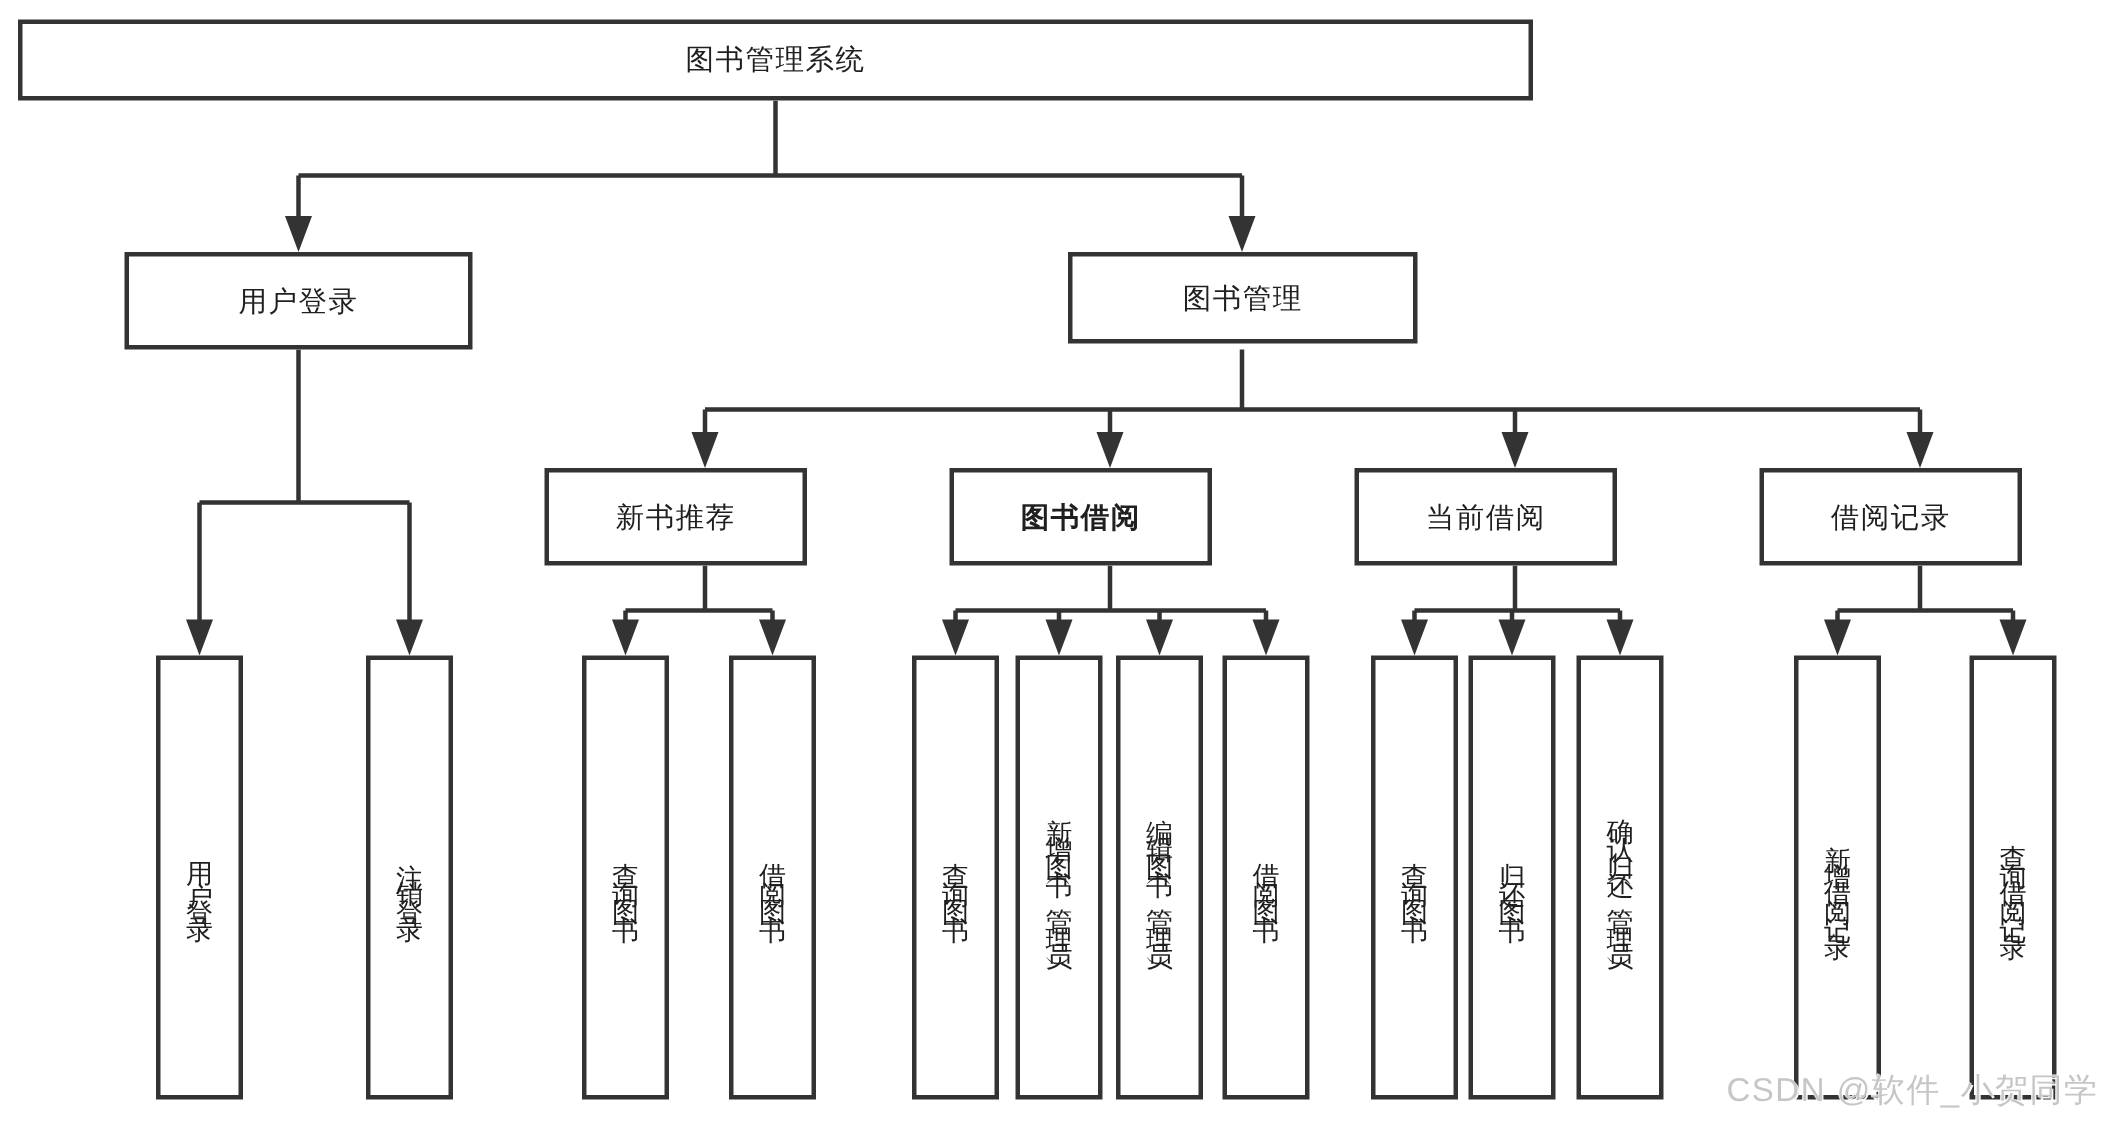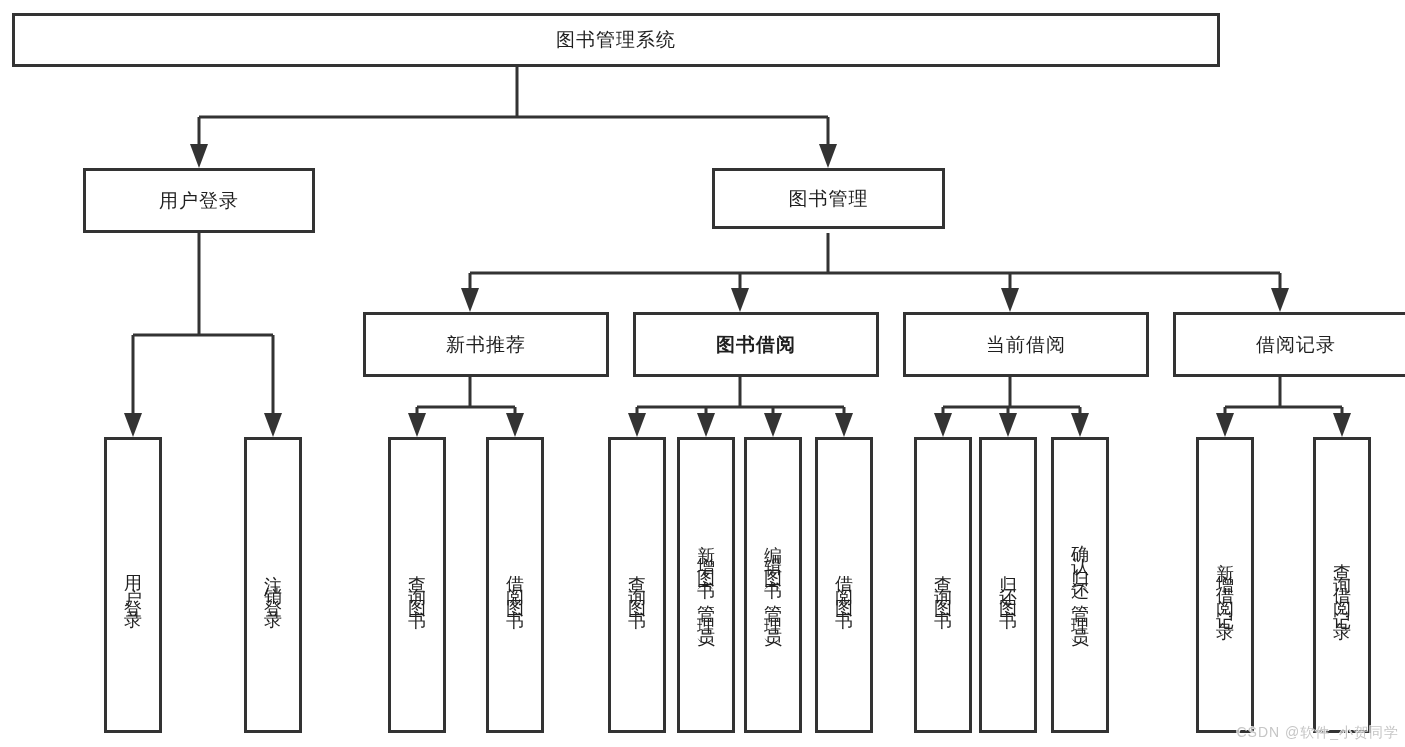--- a/index.html
+++ b/index.html
@@ -38,40 +38,40 @@
   }
   .node.v .vtext{
     writing-mode:vertical-rl;
     text-orientation:mixed;
     font-size:18px;
     letter-spacing:12px;
     line-height:1;
     white-space:nowrap;
   }
   
-  .n-root{left:12px;top:13px;width:1208px;height:54px;}
+  .n-root{left:12px;top:13px;width:1010px;height:54px;}
   .n-user-login{left:83px;top:168px;width:232px;height:65px;}
   .n-book-mgmt{left:712px;top:168px;width:233px;height:61px;}
-  .n-l3{top:312px;width:246px;height:65px;}
+  .n-l3{top:312px;width:175px;height:65px;}
   .n-new-book{left:363px;}
   .n-book-borrow{left:633px;font-weight:bold;}
   .n-current-borrow{left:903px;}
   .n-borrow-records{left:1173px;}
   
   .v1{left:104px;}  .v2{left:244px;}
   .v3{left:388px;}  .v4{left:486px;}
   .v5{left:608px;}  .v6{left:677px;}
   .v7{left:744px;}  .v8{left:815px;}
   .v9{left:914px;}  .v10{left:979px;}
   .v11{left:1051px;}
   .v12{left:1196px;} .v13{left:1313px;}
   .watermark{
     position:absolute;
     right:6px;bottom:5px;
-    font-size:14px;
+    font-size:22px;
     color:var(--watermark-color);
     text-shadow:1px 1px 0 rgba(255,255,255,0.95),-1px -1px 0 rgba(255,255,255,0.85);
     white-space:nowrap;
     letter-spacing:1px;
   }
 </style>
 </head>
 <body>
 
 <div class="canvas">

